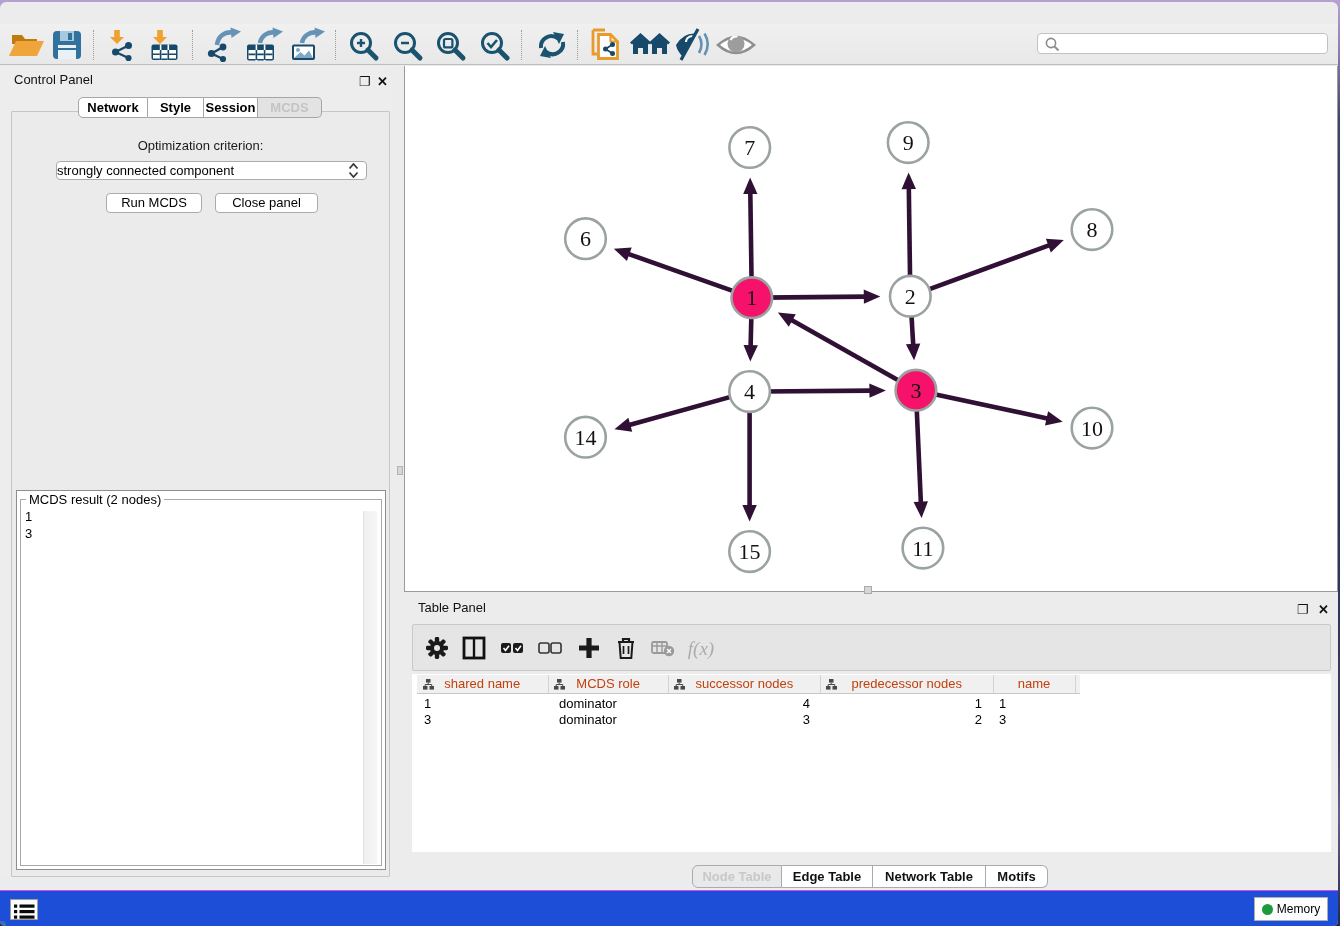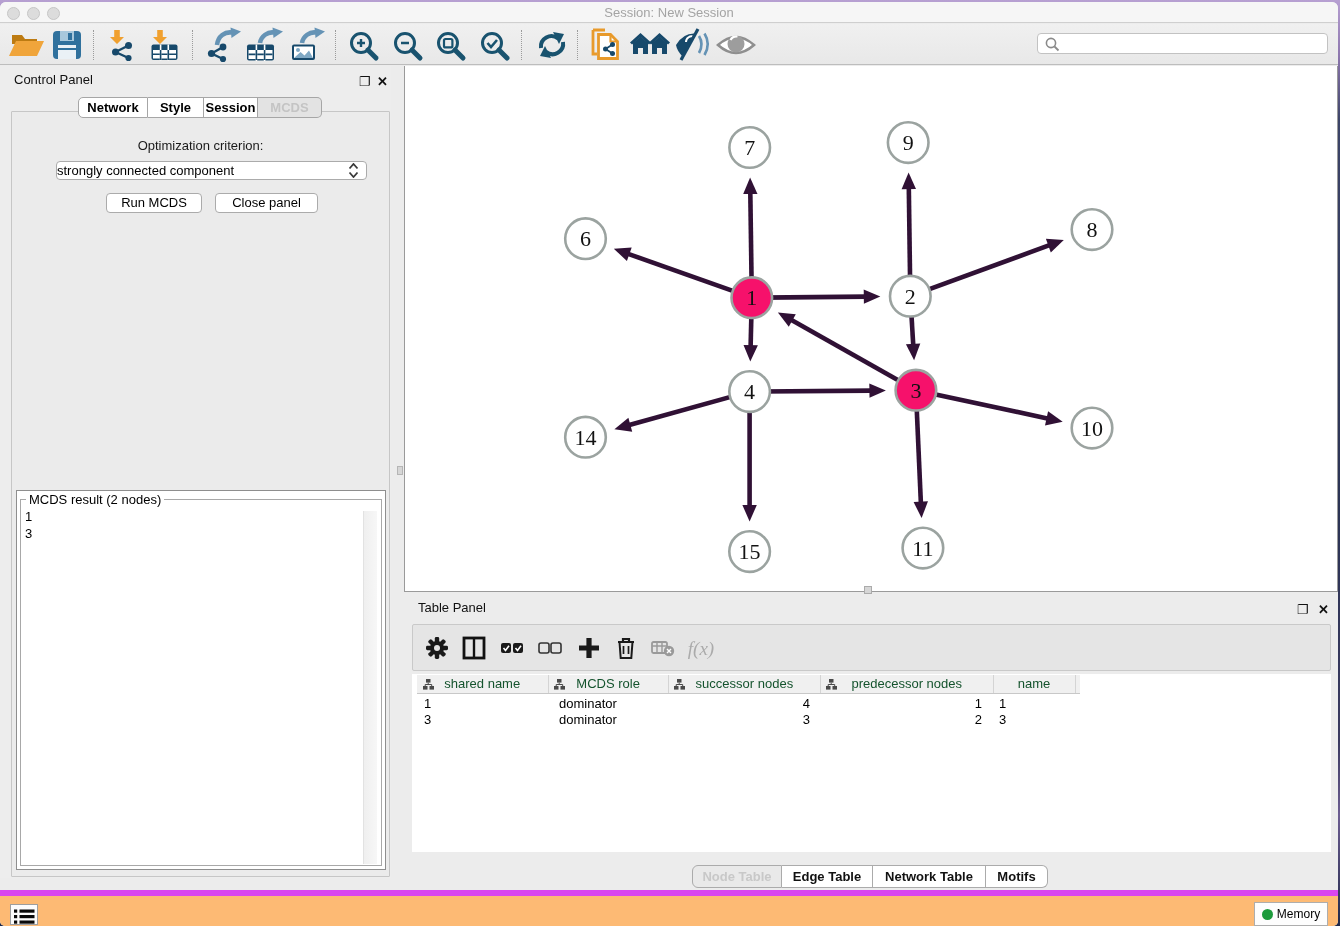--- a/index.html
+++ b/index.html
@@ -39,38 +39,32 @@
 #graph polygon { fill:#301135; }
 #graph circle { stroke:#9BA3A0; stroke-width:2.6; }
 #graph text { font-family:"Liberation Serif", serif; font-size:22px; fill:#121212; text-anchor:middle; }
 
 
 #tpanel { position:absolute; left:404px; top:526px; width:934px; height:298px; background:#ECECEC; }
 #tpanel-title { position:absolute; left:14px; top:8px; font-size:13px; color:#111; }
 #ttoolbar { position:absolute; left:8px; top:32px; width:919px; height:47px; background:#E5E5E5; border:1px solid #C9C9C9; border-radius:2px; }
 #twhite { position:absolute; left:8px; top:82px; width:919px; height:178px; background:#fff; }
 #thead { position:absolute; left:5px; top:1px; width:663px; height:19px; background:#F0F0F0; border-bottom:1px solid #C8C8C8; }
-.thcell { position:absolute; top:0; height:18px; border-right:1px solid #D4D4D4; font-size:13px; text-align:center; line-height:18px; color:#14532d; }
+.thcell { position:absolute; top:0; height:18px; border-right:1px solid #D4D4D4; font-size:13px; text-align:center; line-height:18px; color:#c2410c; }
 .trow { position:absolute; font-size:13px; color:#000; }
 
 .btab { position:absolute; top:273px; height:23px; border:1px solid #ABABAB; background:#fff; font-size:13px; font-weight:bold; text-align:center; line-height:21px; color:#111; }
-#statusbar { position:absolute; left:0; top:888px; width:100%; height:36px; background:#fdba74; border-top:6px solid #d946ef; }
+#statusbar { position:absolute; left:0; top:888px; width:100%; height:36px; background:#1d4ed8; border-top:1px solid #d946ef; }
 #listbtn { position:absolute; left:10px; top:8px; width:28px; height:21px; background:#FCFCFC; border:1px solid #9E9E9E; }
 #membtn { position:absolute; right:10px; top:6px; width:74px; height:24px; background:#FDFDFD; border:1px solid #ADADAD; font-size:12px; color:#000; line-height:22px; text-align:center; }
 </style>
 </head>
 <body>
 <div id="desktop">
 <div id="window">
-  <div id="titlebar">
-    <div class="tl" style="left:7px"></div>
-    <div class="tl" style="left:27px"></div>
-    <div class="tl" style="left:47px"></div>
-    <div id="title-text">Session: New Session</div>
-  </div>
   <div id="toolbar">
     <svg class="ticon" style="left:7px" width="40" height="36">
       <path d="M5 8 h10 l3 4 h12 v5 H5 z" fill="#BD7B12"></path>
       <path d="M2 29 L9 14 H37 L30 29 Z" fill="#F0A53B"></path>
     </svg>
     <svg class="ticon" style="left:50px" width="34" height="36">
       <rect x="3" y="4" width="28" height="28" rx="4" fill="#30719D"></rect>
       <rect x="10" y="4" width="14" height="10" fill="#A8C8DC"></rect>
       <rect x="18" y="6" width="4" height="7" fill="#30719D"></rect>
       <rect x="8" y="18" width="18" height="14" fill="#EAF1F6"></rect>

